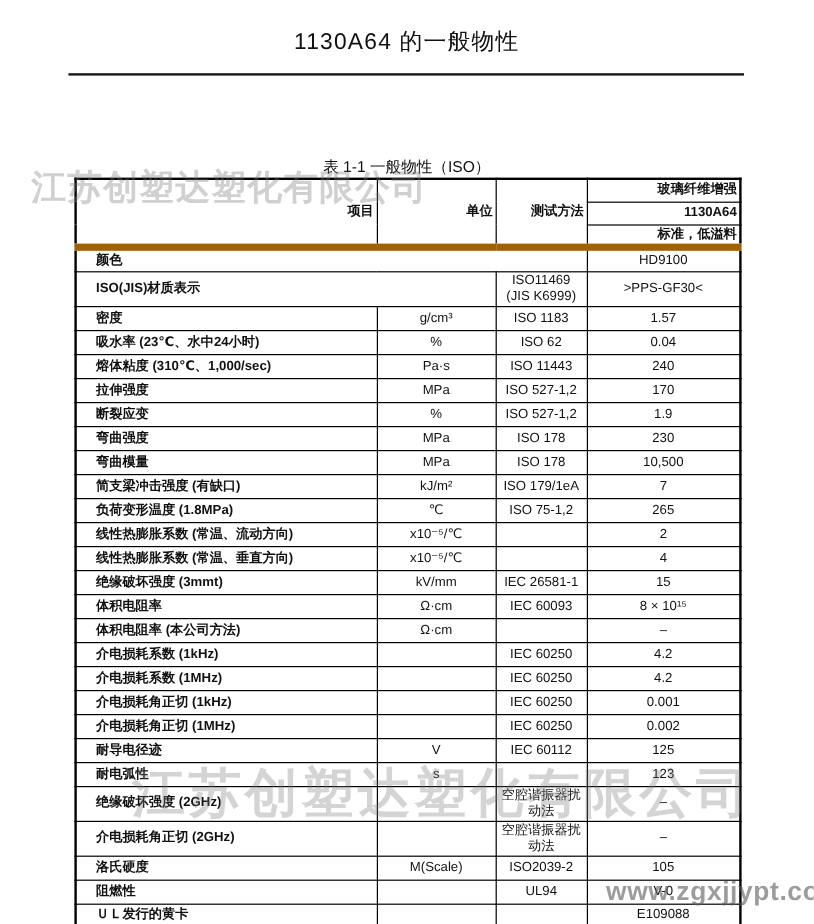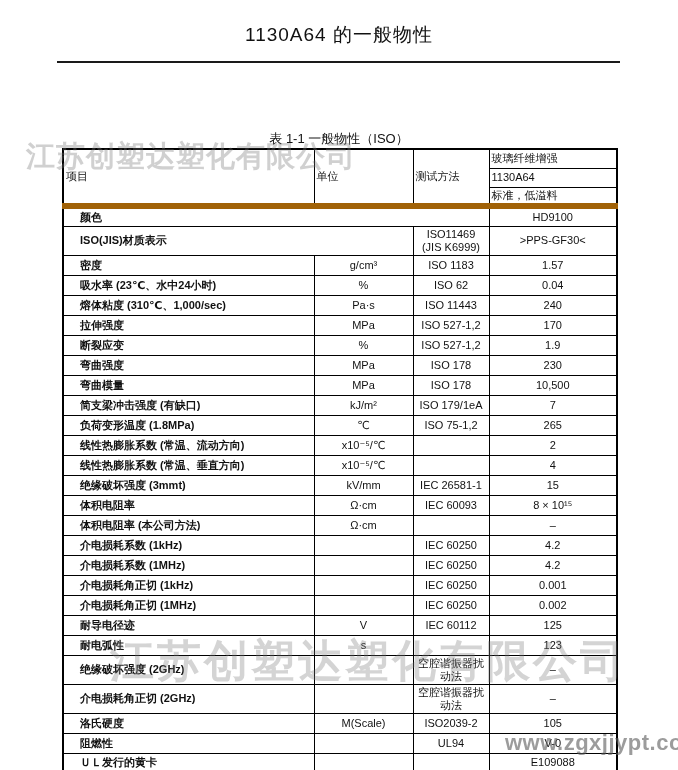--- a/index.html
+++ b/index.html
@@ -27,21 +27,21 @@
     font-size:11px;
   }
   .props th,.props td{
     border:1px solid #000;
     padding:1px 2px;
     line-height:13px;
     overflow:hidden;
   }
   .props thead tr{height:19px;}
   .props tbody tr{height:20px;}
-  .props th{font-weight:normal;text-align:left;}
+  .props th{font-weight:bold;text-align:right;}
   .props th.hdr-bottom{border-bottom:6px solid #a16207;}
   .props td.label{
     text-align:left;padding-left:16px;font-weight:bold;
   }
   .props td.c{text-align:center;}
   .props td.method{white-space:pre-line;}
   .col-item{width:251px;}
   .col-unit{width:99px;}
   .col-method{width:76px;}
   .col-value{width:128px;}

